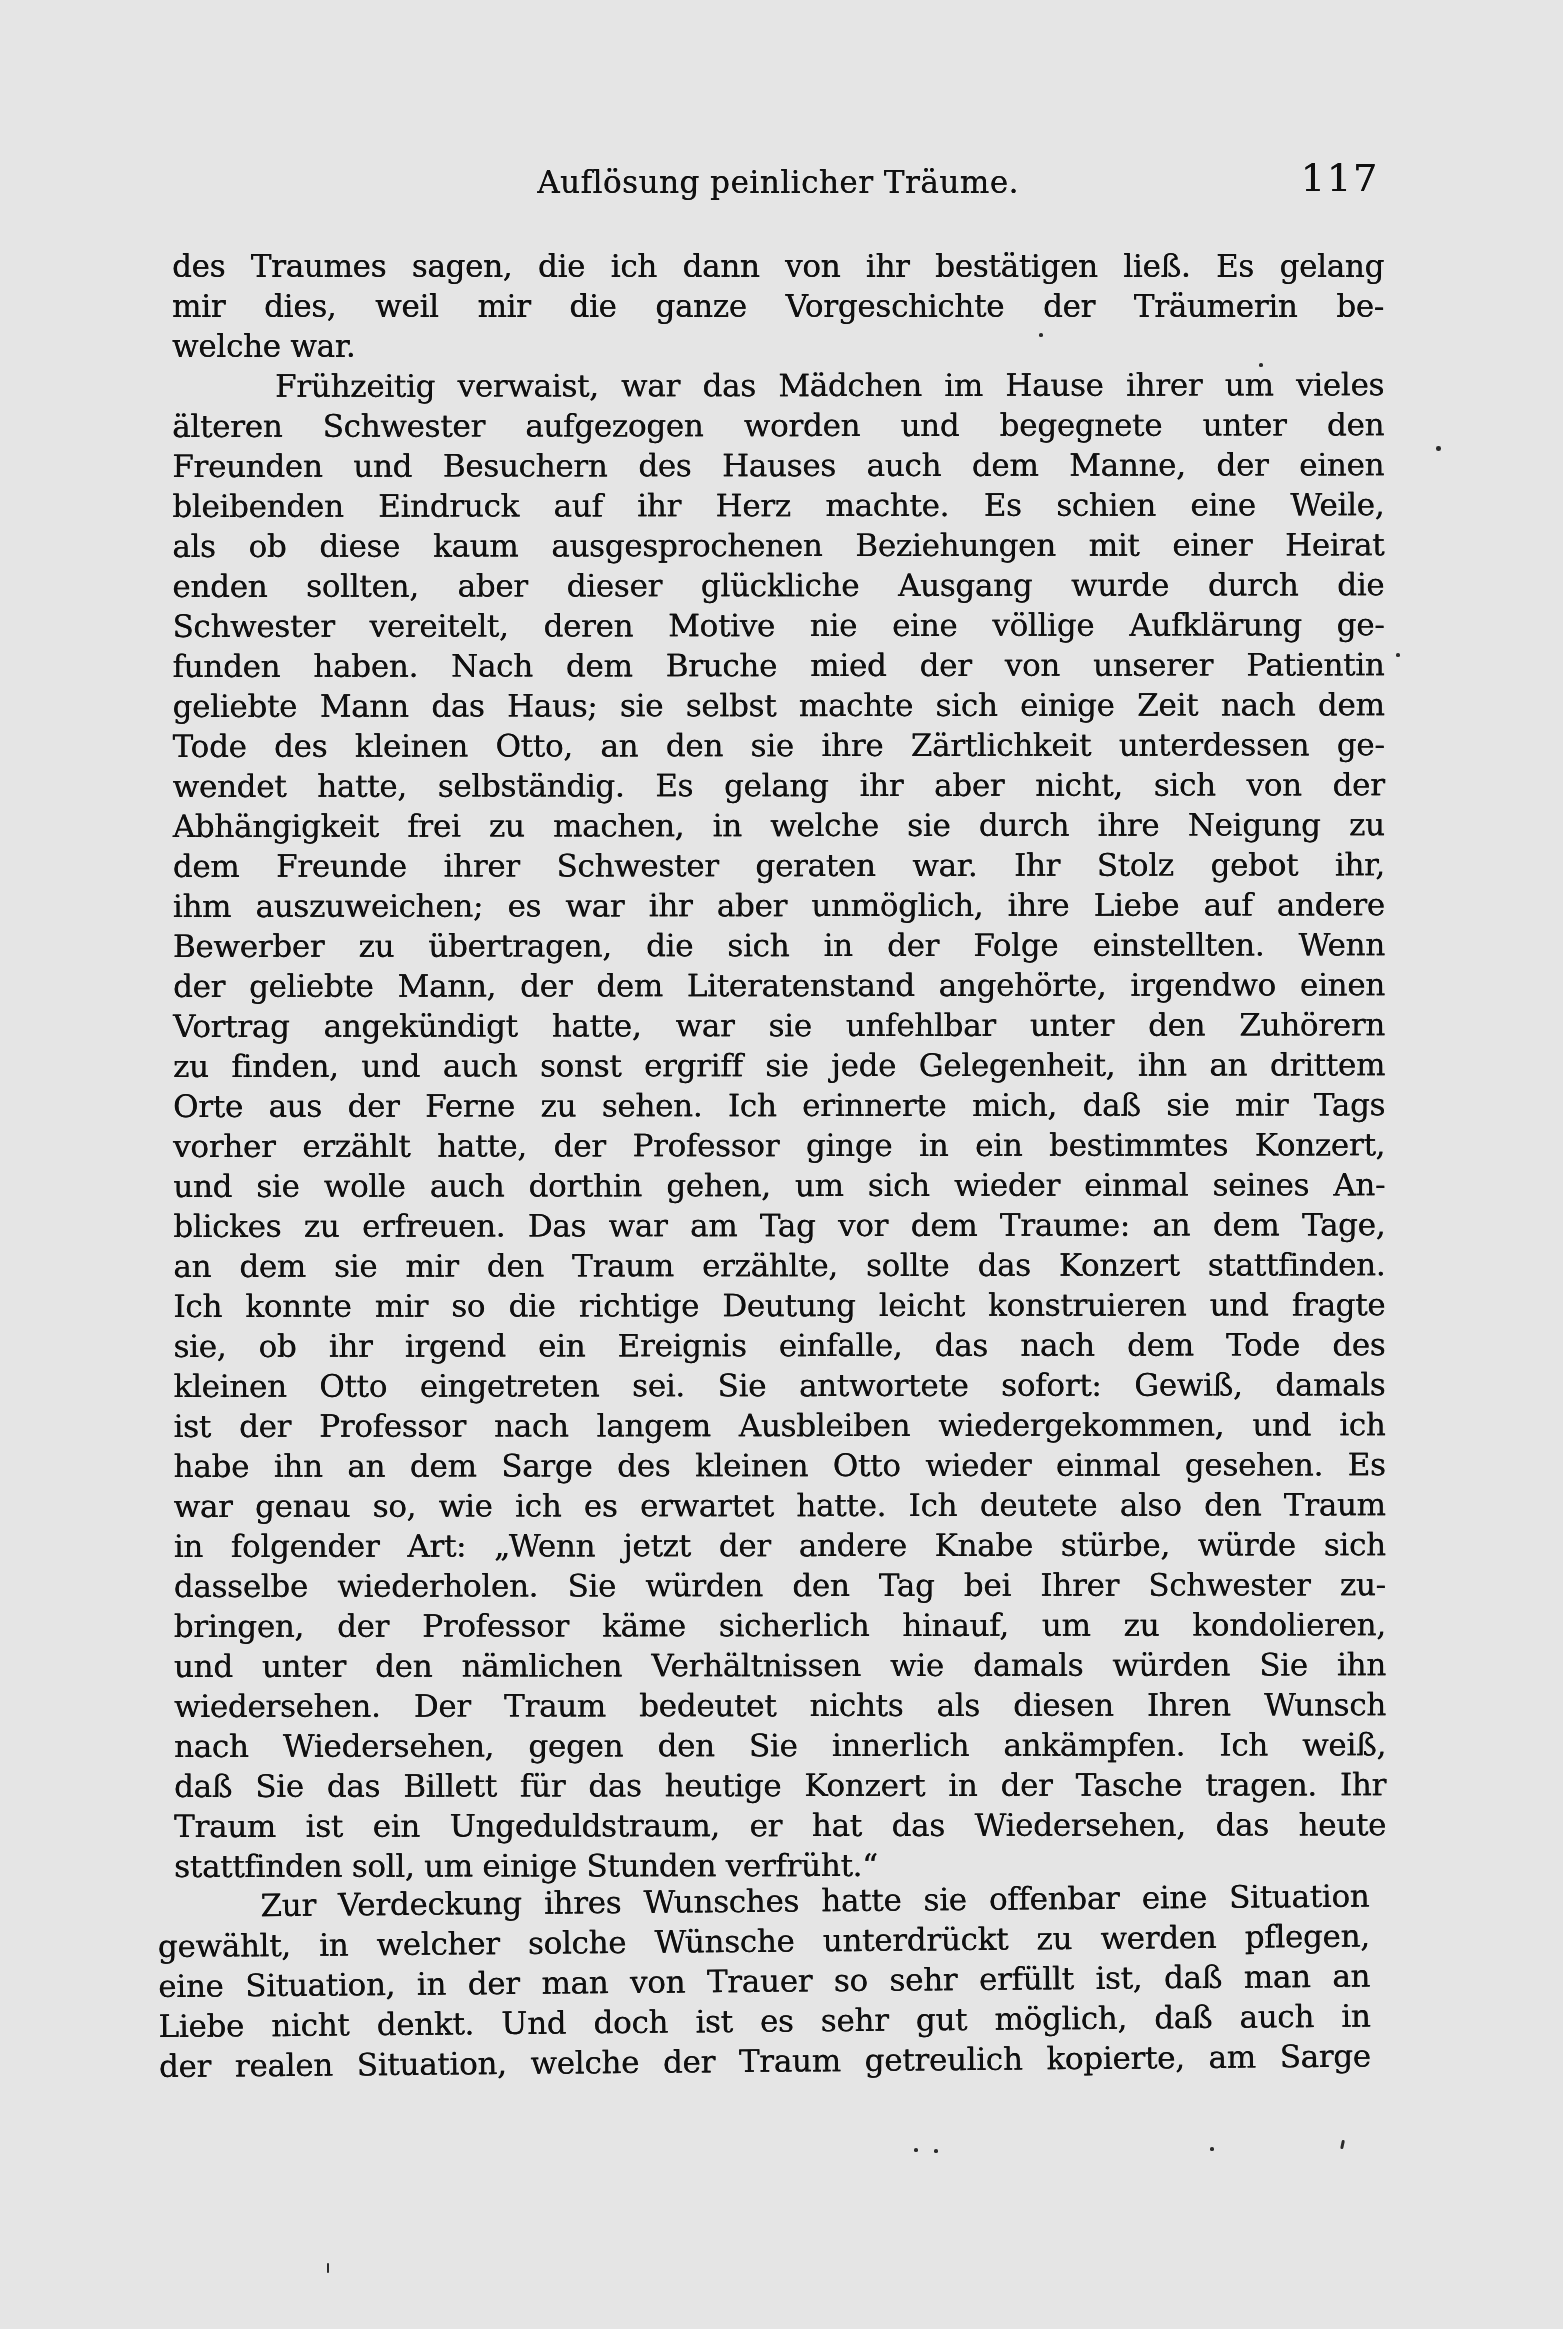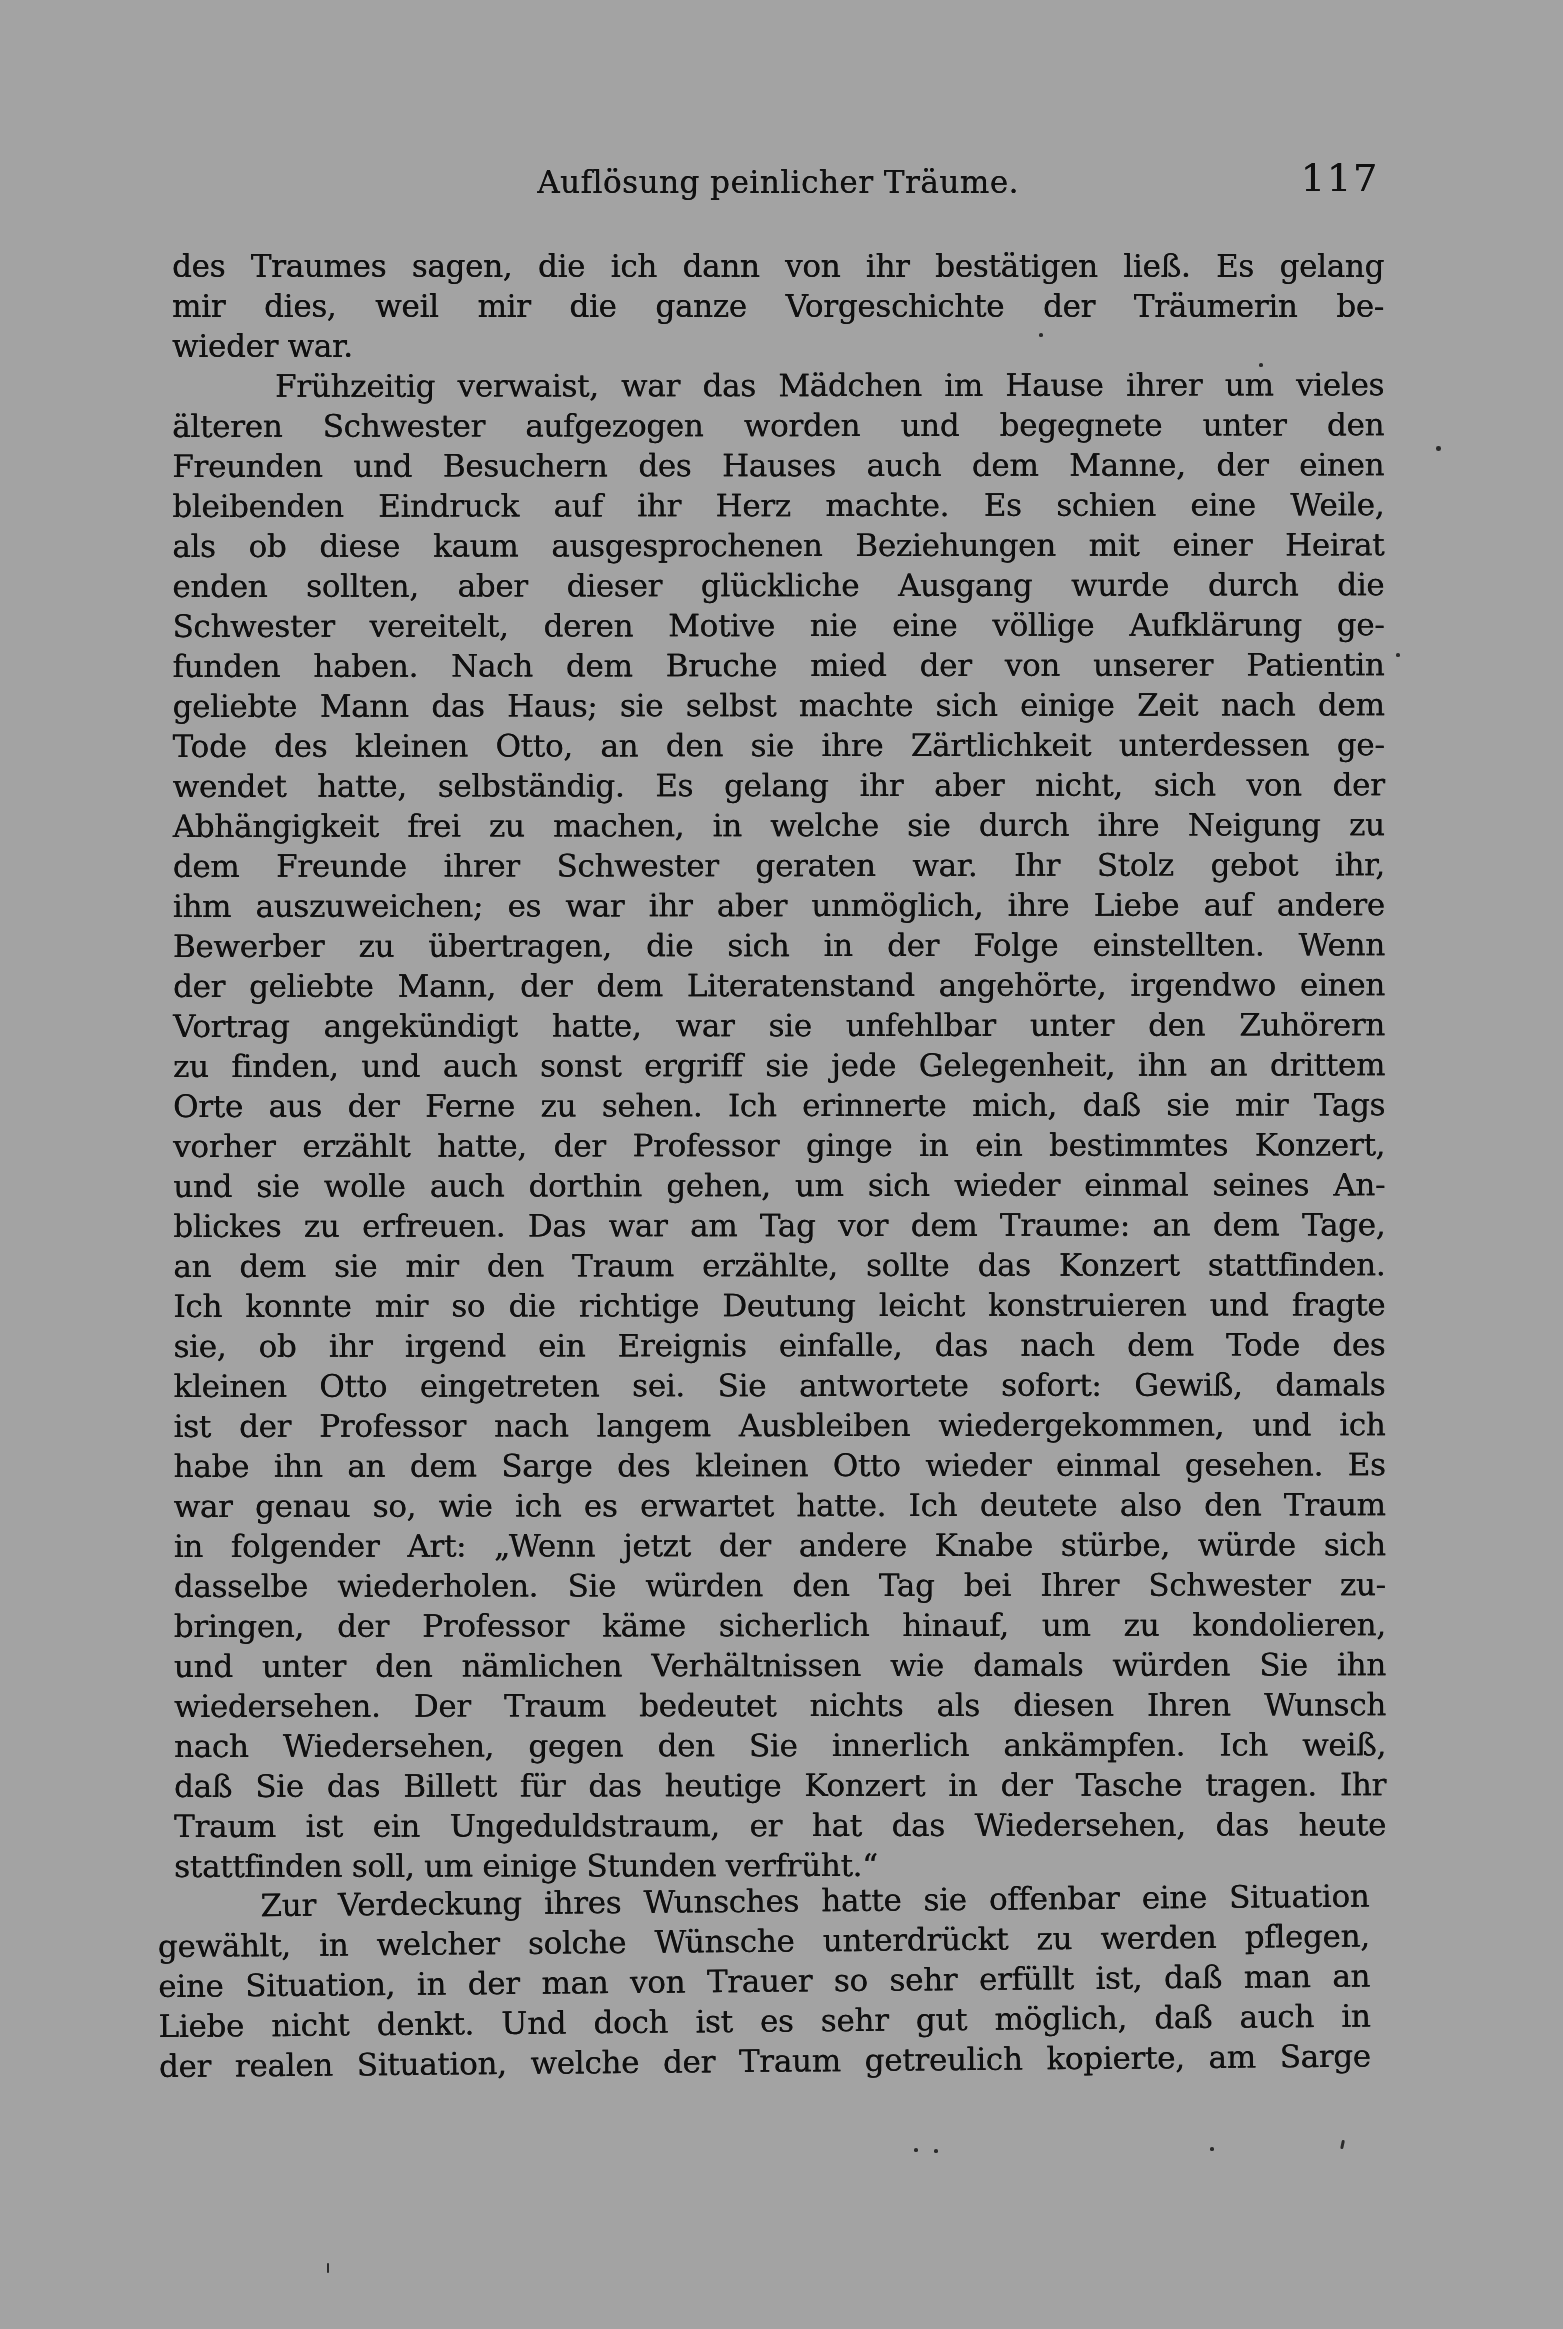--- a/index.html
+++ b/index.html
@@ -4,21 +4,21 @@
 <style>
   html, body {
     margin: 0;
     padding: 0;
     background: #ffffff;
   }
   .page {
     position: relative;
     width: 1563px;
     height: 2330px;
-    background: #a3a3a3;
+    background: #e5e5e5;
     overflow: hidden;
     font-family: "DejaVu Serif", "Liberation Serif", serif;
     color: #101010;
   }
   
   .running-header {
     position: absolute;
     left: 172px;
     top: 160px;
     width: 1212px;
@@ -93,21 +93,21 @@
 
   <div class="running-header">
     <div class="header-title">Auflösung peinlicher Träume.</div>
     <div class="page-number">117</div>
   </div>
 
   <div class="text-block">
       <div class="paragraph">
         <div class="line">des Traumes sagen, die ich dann von ihr bestätigen ließ. Es gelang</div>
         <div class="line">mir dies, weil mir die ganze Vorgeschichte der Träumerin be-</div>
-        <div class="line para-end">wieder war.</div>
+        <div class="line para-end">welche war.</div>
       </div>
       <div class="paragraph tilt-slight">
         <div class="line indent">Frühzeitig verwaist, war das Mädchen im Hause ihrer um vieles</div>
         <div class="line">älteren Schwester aufgezogen worden und begegnete unter den</div>
         <div class="line">Freunden und Besuchern des Hauses auch dem Manne, der einen</div>
         <div class="line">bleibenden Eindruck auf ihr Herz machte. Es schien eine Weile,</div>
         <div class="line">als ob diese kaum ausgesprochenen Beziehungen mit einer Heirat</div>
         <div class="line">enden sollten, aber dieser glückliche Ausgang wurde durch die</div>
         <div class="line">Schwester vereitelt, deren Motive nie eine völlige Aufklärung ge-</div>
         <div class="line">funden haben. Nach dem Bruche mied der von unserer Patientin</div>

